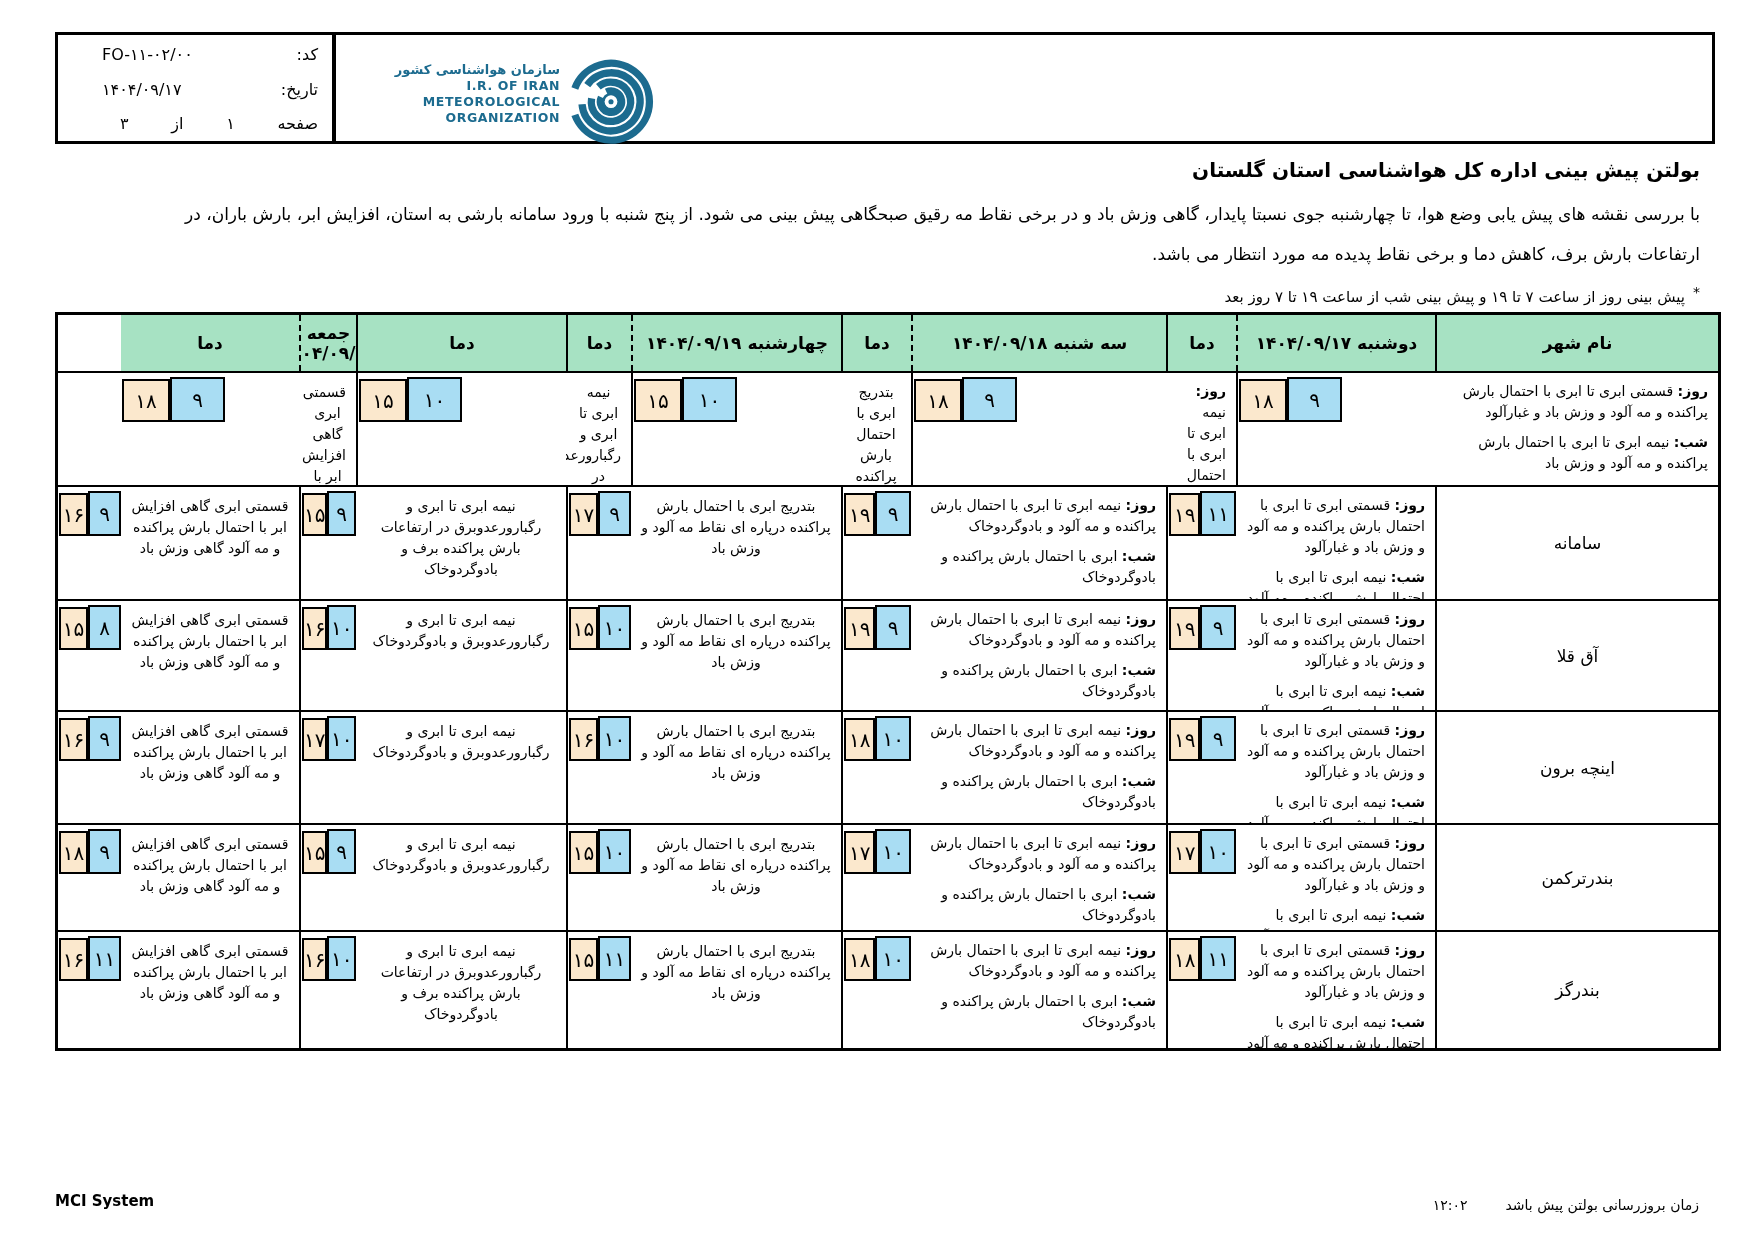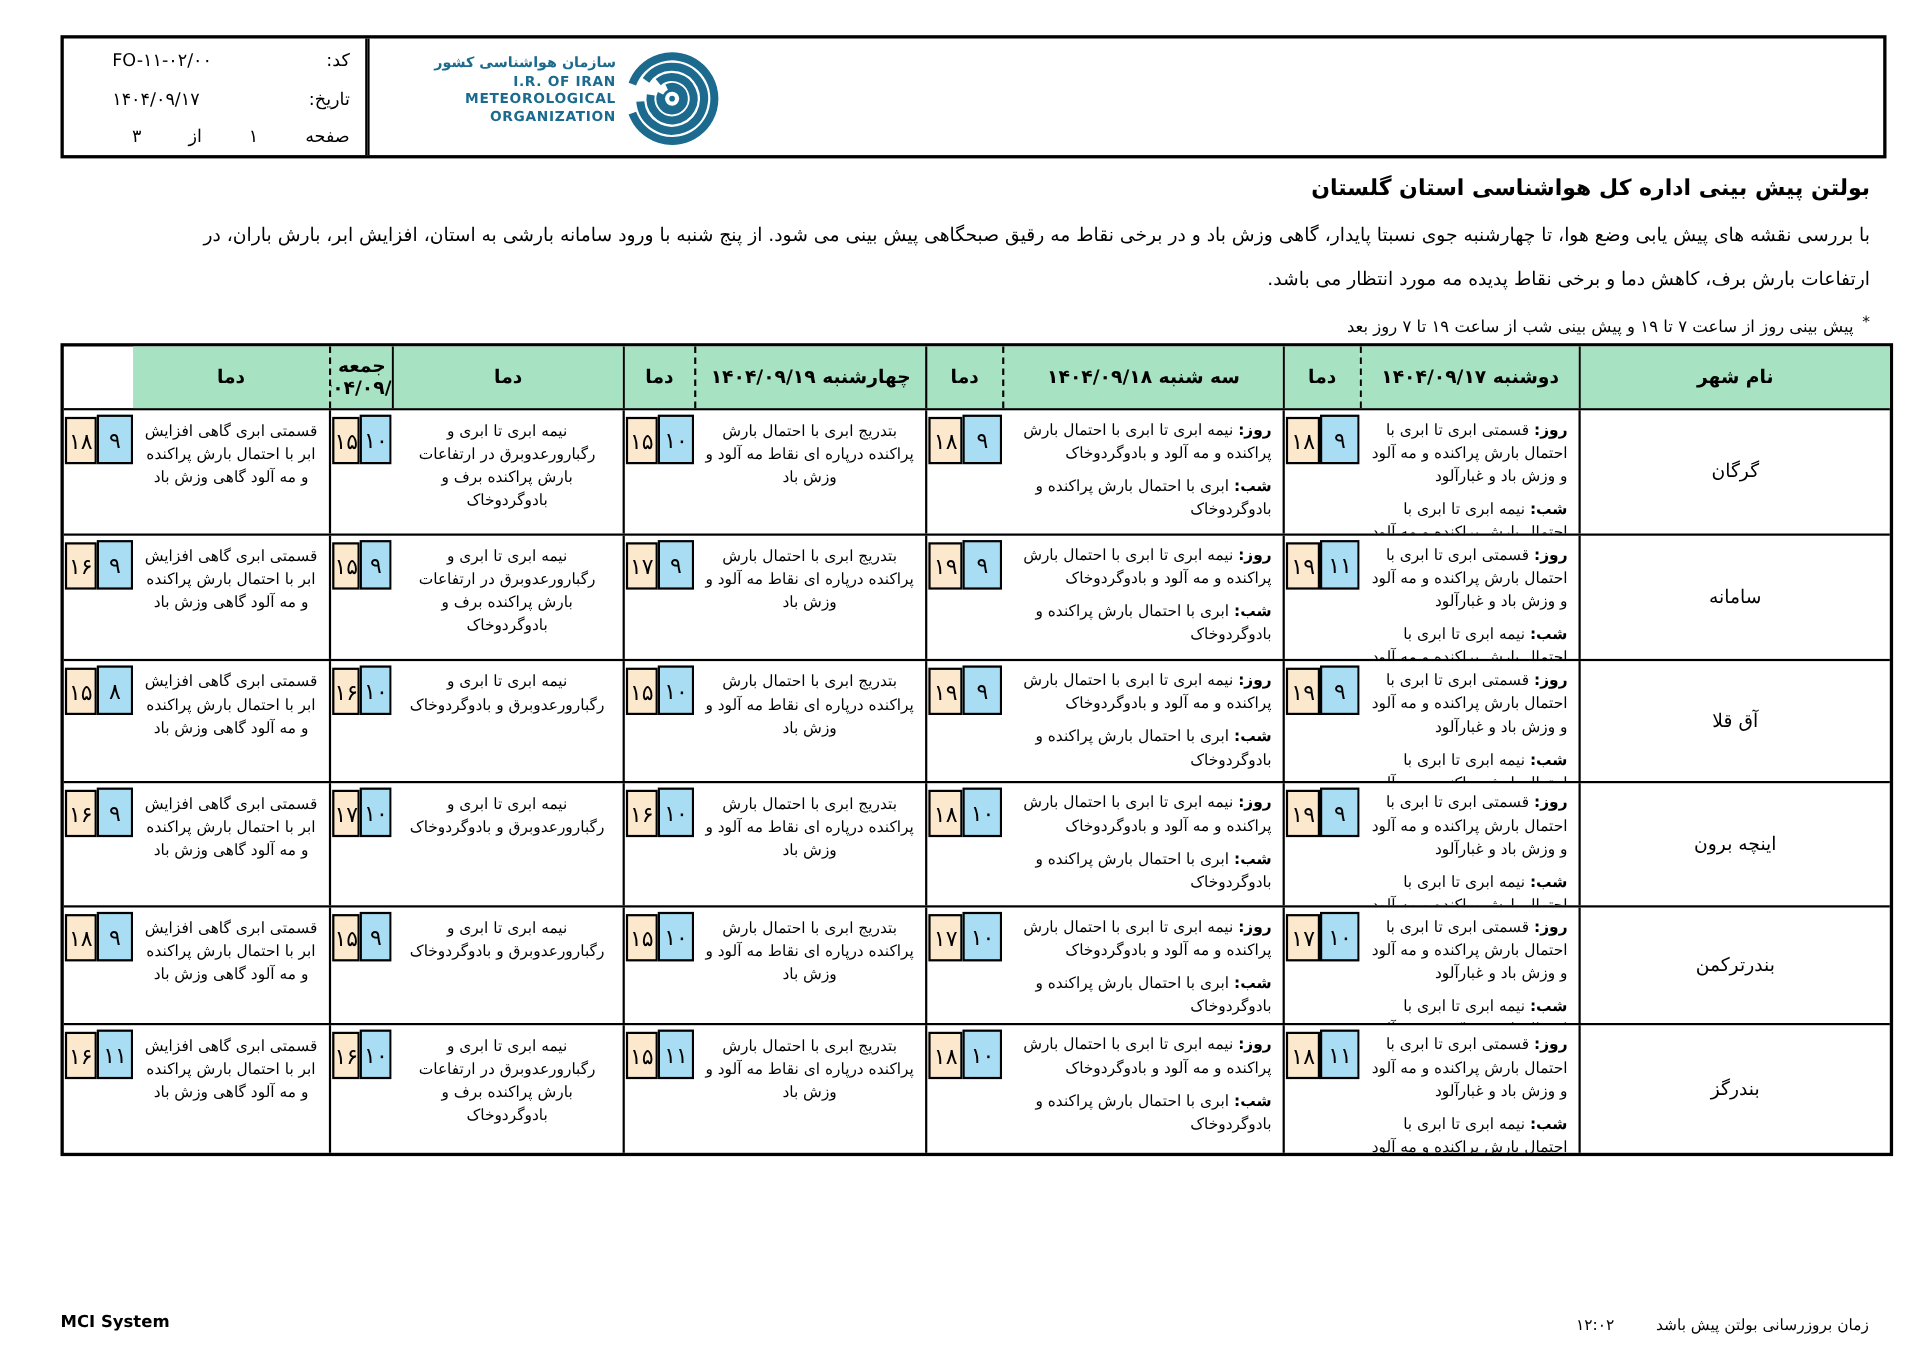--- a/index.html
+++ b/index.html
@@ -12,21 +12,21 @@
 
   
   .hdr{position:absolute;left:55px;top:32px;width:1660px;height:112px;border:3px solid var(--ink);display:flex;direction:ltr;background:#fff;}
   .meta{width:276px;border-right:2px solid var(--ink);padding:10px 14px 8px 14px;direction:rtl;display:flex;flex-direction:column;justify-content:space-between;}
   .mline{display:flex;justify-content:space-between;align-items:center;font-size:16px;padding-left:30px;}
   .mline .lbl{white-space:nowrap;}
   .mline .val{white-space:nowrap;}
   .mpage{display:flex;justify-content:space-between;align-items:center;font-size:16px;padding-left:48px;}
   .titlewrap{flex:1;display:flex;align-items:center;justify-content:center;}
   .title{font-size:29px;font-weight:bold;direction:rtl;}
-  .logobox{width:332px;border-left:2px solid var(--ink);display:flex;justify-content:flex-end;align-items:flex-start;gap:4px;padding:6px 8px;direction:ltr;}
+  .logobox{width:332px;border-left:2px solid var(--ink);display:flex;justify-content:flex-end;align-items:flex-start;gap:4px;padding:18px 8px;direction:ltr;}
   .logotext{text-align:right;color:var(--teal);margin-top:9px;line-height:1.25;}
   .logotext .fa{font-size:13px;font-weight:bold;direction:rtl;}
   .logotext .en{font-size:12.5px;font-weight:bold;letter-spacing:.6px;}
 
   
   .sheading{position:absolute;right:54px;top:158px;direction:rtl;font-size:20px;font-weight:bold;}
   .intro{position:absolute;right:54px;left:54px;top:194px;direction:rtl;text-align:right;font-size:17px;line-height:40px;}
   .note{position:absolute;right:54px;top:288px;direction:rtl;font-size:15px;}
   .note .star{display:inline-block;transform:translateY(-5px);margin-left:8px;font-size:14px;}
 
@@ -116,21 +116,20 @@
         <div class="cell hc">دما</div>
         <div class="cell hc bl-dash">سه شنبه ۱۴۰۴/۰۹/۱۸</div>
         <div class="cell hc">دما</div>
         <div class="cell hc bl-dash">چهارشنبه ۱۴۰۴/۰۹/۱۹</div>
         <div class="cell hc">دما</div>
         <div class="cell hc">دما</div>
         <div class="cell hc bl-dash">جمعه ۱۴۰۴/۰۹/۲۱</div>
         <div class="cell hc">دما</div>
       </div>
       <div class="trow" style="height: 114px;">
-        <div class="cell city-cell">گرگان</div>
         <div class="cell txt bl-none">
           <div class="fc"><b>روز:</b> قسمتی ابری تا ابری با احتمال بارش پراکنده و مه آلود و وزش باد و غبارآلود</div>
           <div class="fc"><b>شب:</b> نیمه ابری تا ابری با احتمال بارش پراکنده و مه آلود و وزش باد</div>
         </div>
         <div class="cell temps">
           <div class="tbox tmax">۱۸</div>
           <div class="tbox tmin">۹</div>
         </div>
         <div class="cell txt bl-none">
           <div class="fc"><b>روز:</b> نیمه ابری تا ابری با احتمال بارش پراکنده و مه آلود و بادوگردوخاک</div>

